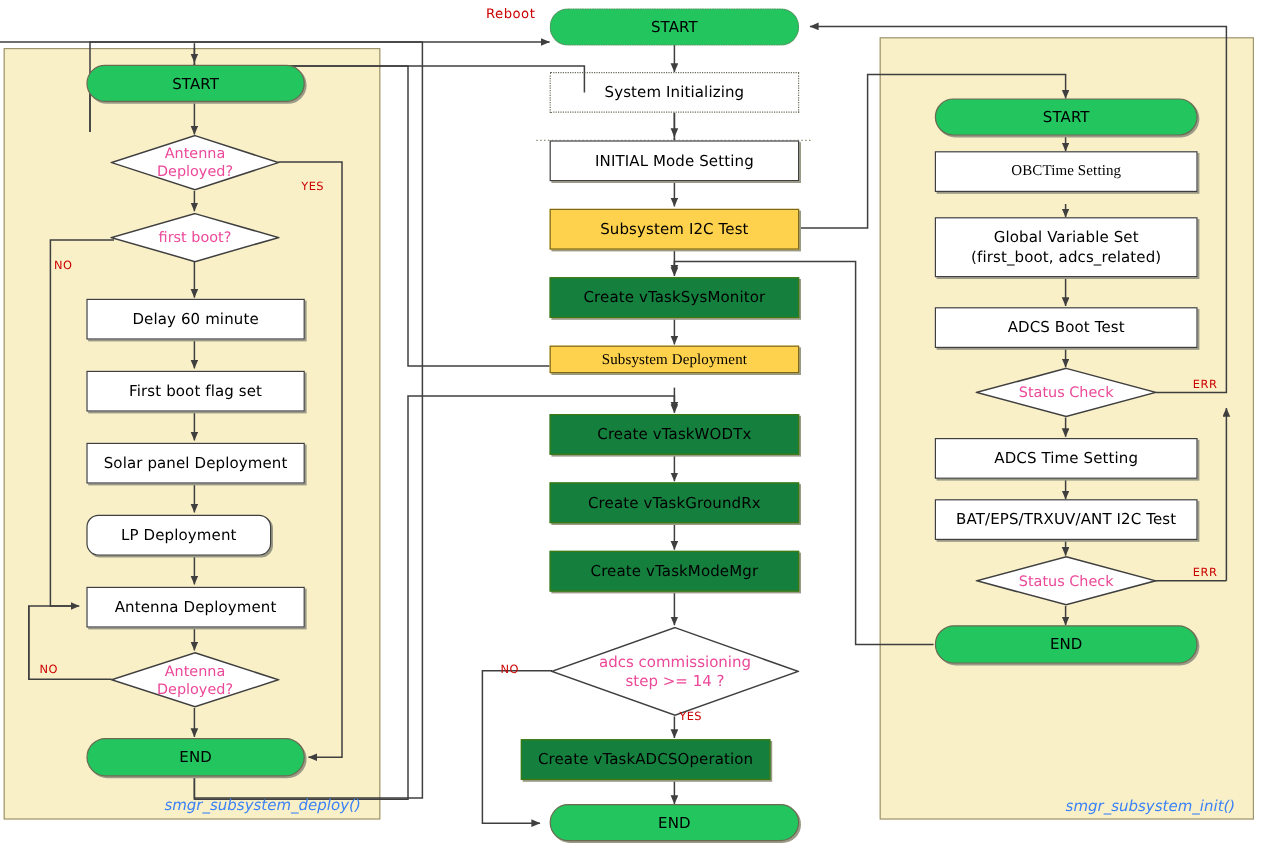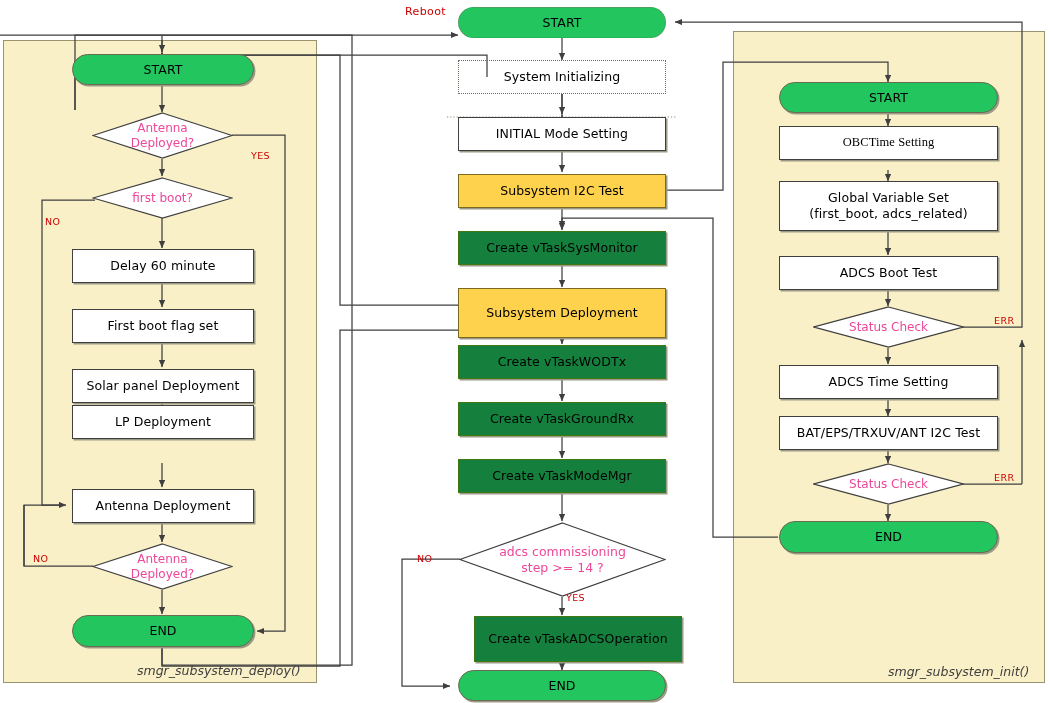--- a/index.html
+++ b/index.html
@@ -79,21 +79,21 @@
   .group {
     position: absolute;
     background: #faf0c8;
     border: 1.3px solid #9c9470;
     box-sizing: border-box;
   }
   .group-label {
     position: absolute;
     font-style: italic;
     font-size: 12.5px;
-    color: #404040;
+    color: #3b82f6;
     white-space: nowrap;
   }
   .edge-label {
     position: absolute;
     font-size: 9.5px;
     color: #cc0000;
     letter-spacing: 0.4px;
     white-space: nowrap;
   }
   .edge-label.big { font-size: 11px; }
@@ -191,37 +191,37 @@
   <div class="node term dotted" style="left:458px; top:7px; width:208px; height:31px;">START</div>
 
   <div class="node dashbox" style="left:458px; top:60px; width:208px; height:34px;">System Initializing</div>
 
   <div class="node proc" style="left:458px; top:117px; width:208px; height:34px;">INITIAL Mode Setting</div>
 
   <div class="node proc yellow" style="left:458px; top:174px; width:208px; height:34px;">Subsystem I2C Test</div>
 
   <div class="node proc green" style="left:458px; top:231px; width:208px; height:34px;">Create vTaskSysMonitor</div>
 
-  <div class="node proc yellow" style="left:458px; top:288px; width:208px; height:50px;">Subsystem Deployment</div>
+  <div class="node proc yellow" style="left:458px; top:288px; width:208px; height:23px;font-family:Liberation Serif, serif;">Subsystem Deployment</div>
 
   <div class="node proc green" style="left:458px; top:345px; width:208px; height:34px;">Create vTaskWODTx</div>
 
   <div class="node proc green" style="left:458px; top:402px; width:208px; height:34px;">Create vTaskGroundRx</div>
 
   <div class="node proc green" style="left:458px; top:459px; width:208px; height:34px;">Create vTaskModeMgr</div>
 
   <div class="diamond-wrap" style="left:459px; top:522px; width:207px; height:75px;">
     <svg width="207" height="75" viewBox="0 0 207 75">
       <polygon points="103.5,1 206,37.5 103.5,74 1,37.5" fill="#ffffff" stroke="#3f3f3f" stroke-width="1.25"></polygon>
     </svg>
     <div class="diamond-label">adcs commissioning
 step &gt;= 14 ?</div>
   </div>
 
-  <div class="node proc green" style="left:474px; top:616px; width:208px; height:46px;">Create vTaskADCSOperation</div>
+  <div class="node proc green" style="left:434px; top:616px; width:208px; height:34px;">Create vTaskADCSOperation</div>
 
   <div class="node term" style="left:458px; top:670px; width:208px; height:31px;">END</div>
 
   <div class="node term" style="left:72px; top:54px; width:182px; height:31px;">START</div>
 
   <div class="diamond-wrap" style="left:92px; top:112px; width:141px; height:47px;">
     <svg width="141" height="47" viewBox="0 0 141 47">
       <polygon points="70.5,1 140,23.5 70.5,46 1,23.5" fill="#ffffff" stroke="#3f3f3f" stroke-width="1.25"></polygon>
     </svg>
     <div class="diamond-label" style="font-size:12px;">Antenna
@@ -234,21 +234,21 @@
     </svg>
     <div class="diamond-label" style="font-size:12px;">first boot?</div>
   </div>
 
   <div class="node proc" style="left:72px; top:249px; width:182px; height:34px;">Delay 60 minute</div>
 
   <div class="node proc" style="left:72px; top:309px; width:182px; height:34px;">First boot flag set</div>
 
   <div class="node proc" style="left:72px; top:369px; width:182px; height:34px;">Solar panel Deployment</div>
 
-  <div class="node proc" style="left:72px; top:405px; width:182px; height:34px;">LP Deployment</div>
+  <div class="node proc" style="left:72px; top:429px; width:154px; height:34px;border-radius:10px;">LP Deployment</div>
 
   <div class="node proc" style="left:72px; top:489px; width:182px; height:34px;">Antenna Deployment</div>
 
   <div class="diamond-wrap" style="left:92px; top:543px; width:141px; height:47px;">
     <svg width="141" height="47" viewBox="0 0 141 47">
       <polygon points="70.5,1 140,23.5 70.5,46 1,23.5" fill="#ffffff" stroke="#3f3f3f" stroke-width="1.25"></polygon>
     </svg>
     <div class="diamond-label" style="font-size:12px;">Antenna
 Deployed?</div>
   </div>

